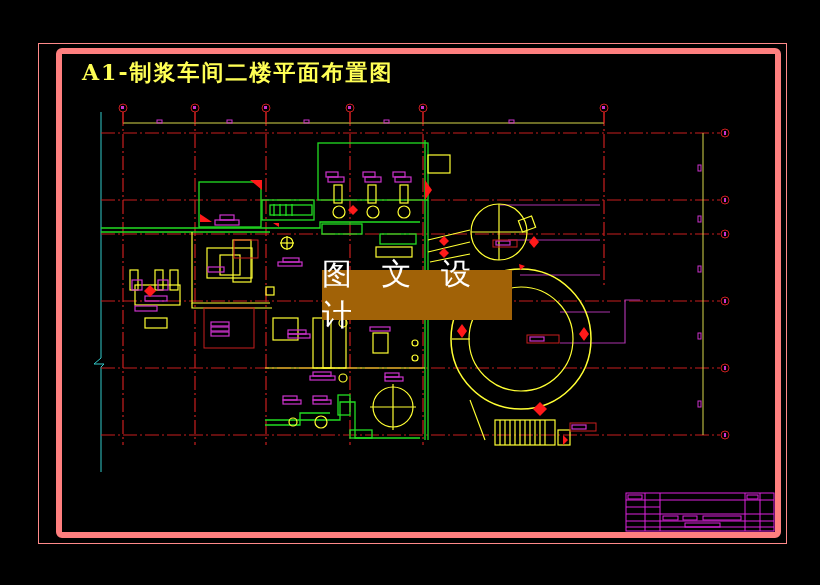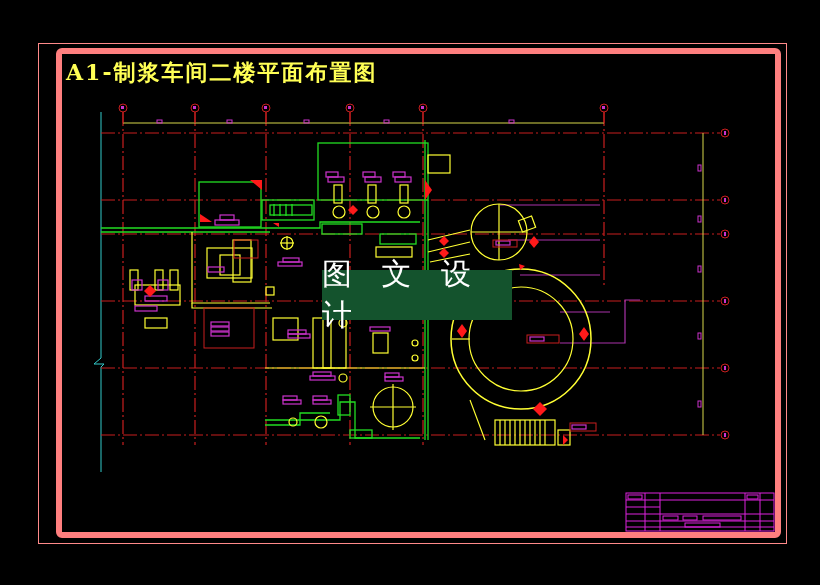--- a/index.html
+++ b/index.html
@@ -1,19 +1,19 @@
 <!DOCTYPE html>
 <html><head>
 <meta charset="utf-8">
 <style>
   html,body{margin:0;padding:0;background:#000;}
   body{width:820px;height:585px;position:relative;overflow:hidden;font-family:"DejaVu Sans",sans-serif;}
   #canvas{position:absolute;left:0;top:0;width:820px;height:585px;}
-  .title{position:absolute;left:66px;top:58px;color:#ffff55;font-family:"DejaVu Serif",serif;font-size:22px;font-weight:bold;letter-spacing:2px;white-space:nowrap;}
-  .watermark{position:absolute;left:322px;top:270px;width:190px;height:50px;background:#14532d;color:#fff;font-family:"DejaVu Serif",serif;font-size:30px;letter-spacing:10px;display:flex;align-items:center;justify-content:center;}
+  .title{position:absolute;left:82px;top:58px;color:#ffff55;font-family:"DejaVu Serif",serif;font-size:22px;font-weight:bold;letter-spacing:2px;white-space:nowrap;}
+  .watermark{position:absolute;left:322px;top:270px;width:190px;height:50px;background:#a16207;color:#fff;font-family:"DejaVu Serif",serif;font-size:30px;letter-spacing:10px;display:flex;align-items:center;justify-content:center;}
 </style>
 </head>
 <body>
 
 <svg id="canvas" viewBox="0 0 820 585" xmlns="http://www.w3.org/2000/svg">
 
   <rect x="38.5" y="43.5" width="748" height="500" fill="none" stroke="#ff8a8a" stroke-width="1"></rect>
 
   <rect x="59" y="51" width="719" height="484" fill="none" stroke="#ff7f7f" stroke-width="6" rx="3"></rect>
 

